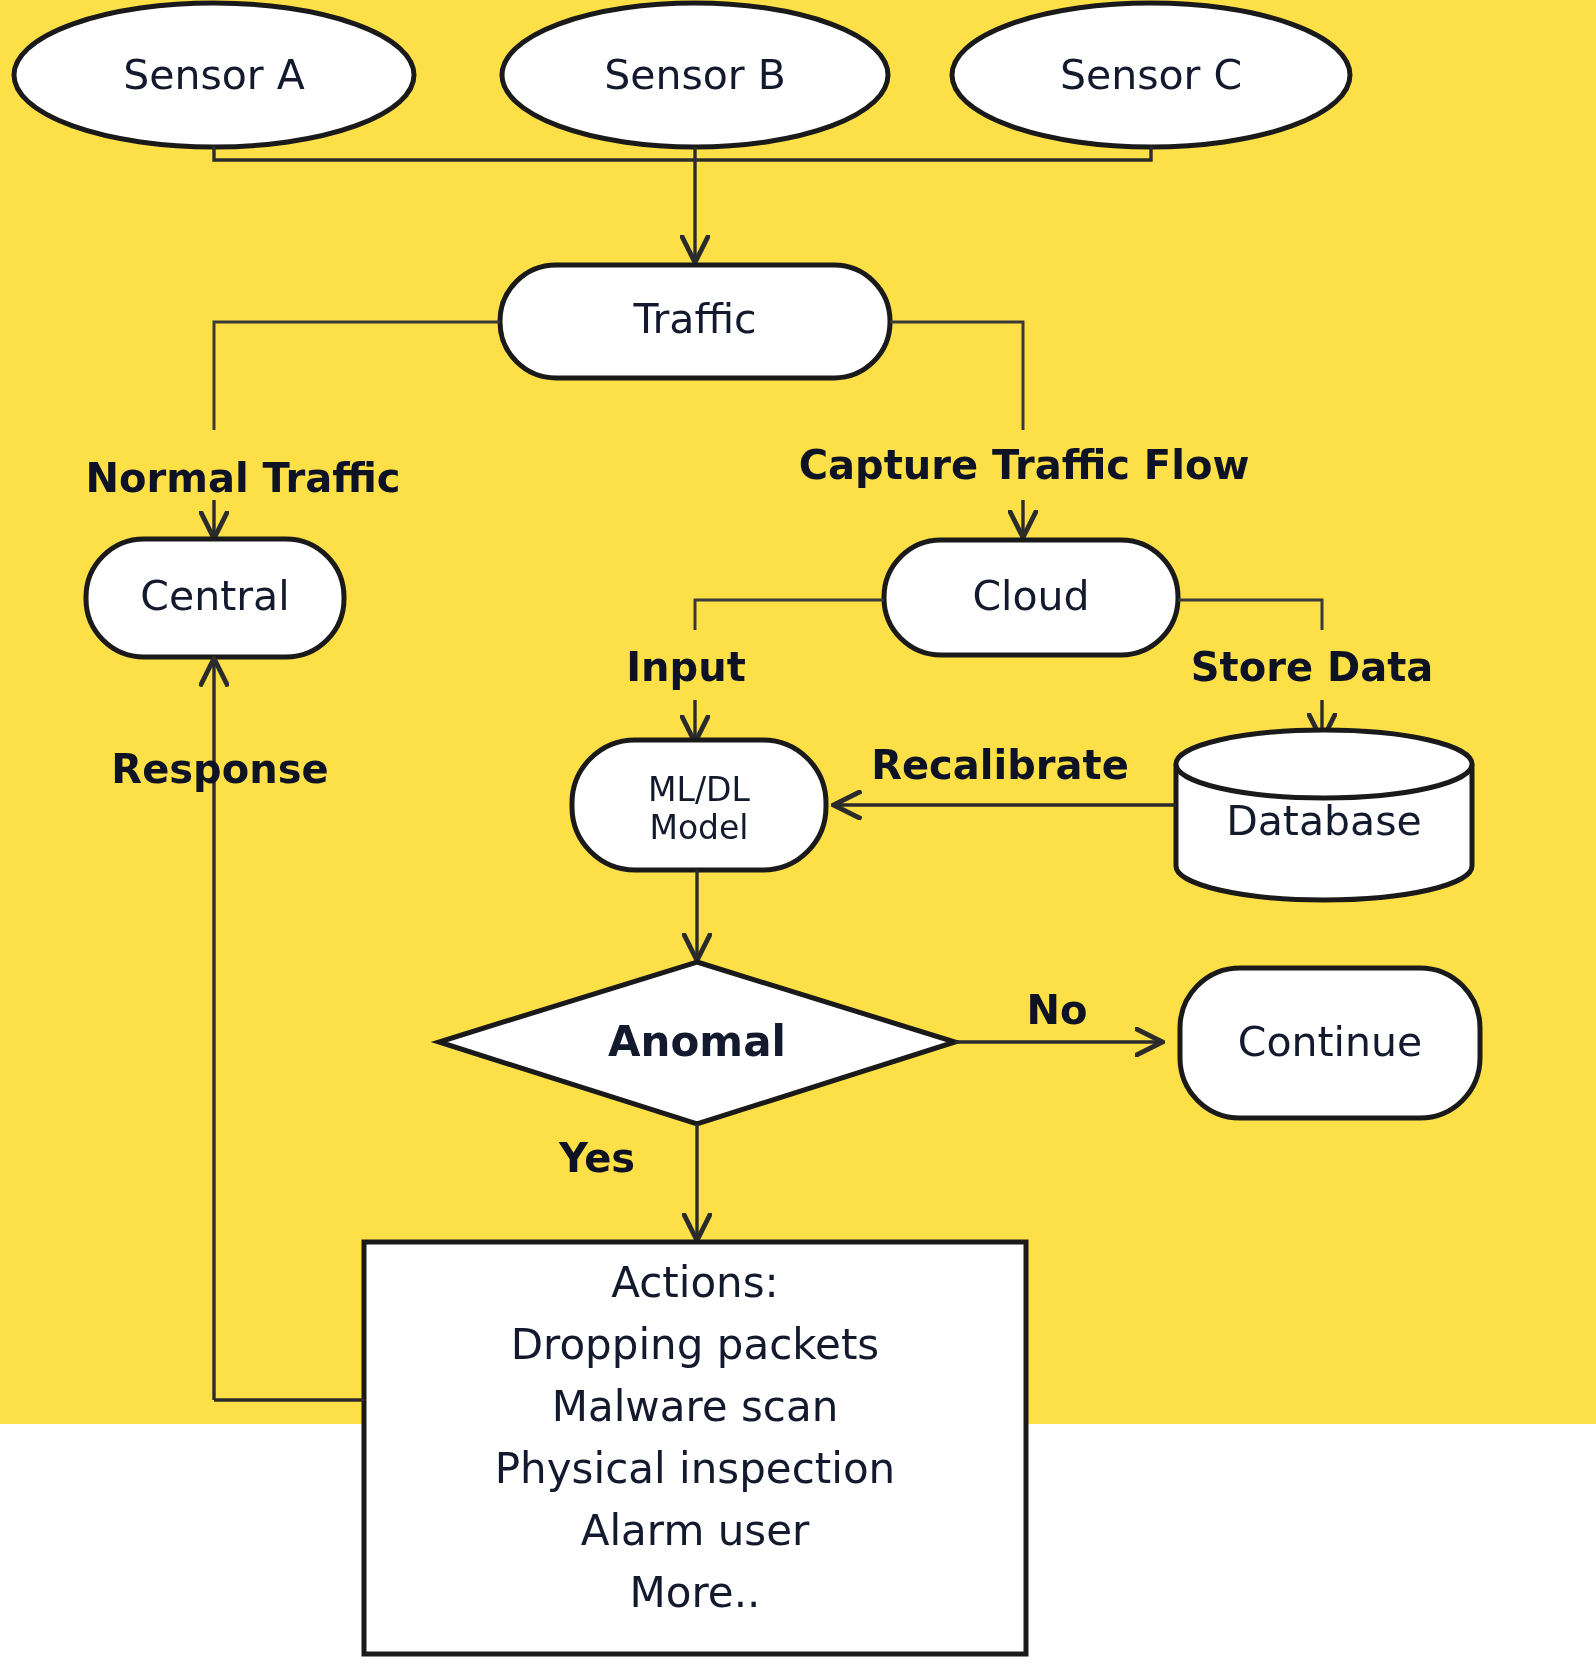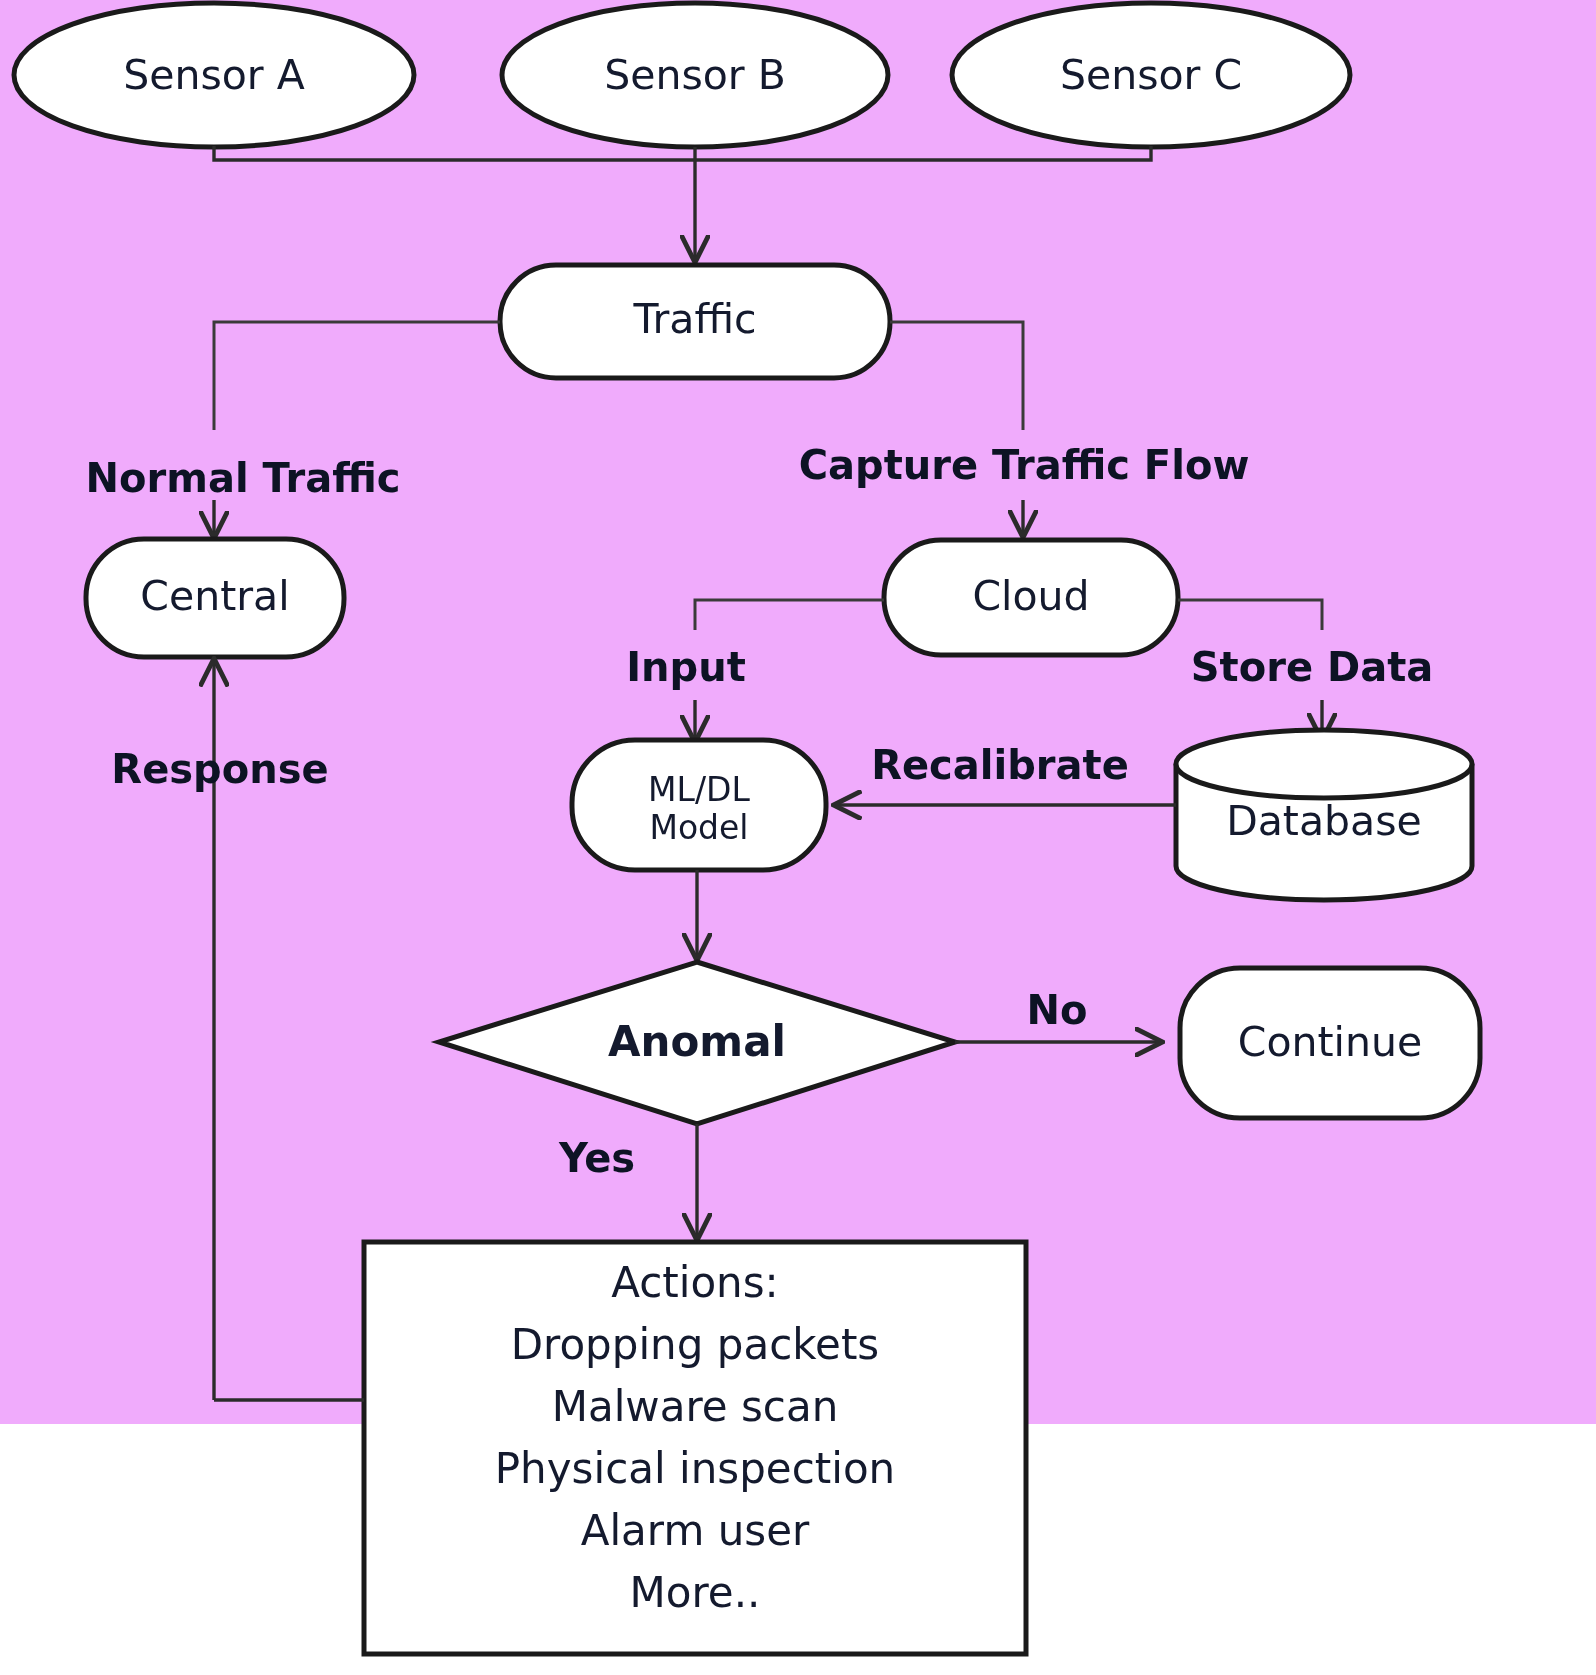--- a/index.html
+++ b/index.html
@@ -10,21 +10,21 @@
   body {
     width: 1596px;
     height: 1675px;
     font-family: "DejaVu Sans", "Liberation Sans", sans-serif;
     overflow: hidden;
   }
   #diagram-root {
     position: relative;
     width: 1596px;
     height: 1424px;
-    background: #f0abfc;
+    background: #fde047;
   }
   svg#flowchart {
     display: block;
     width: 1596px;
     height: 1675px;
   }
   .node-shape {
     fill: #ffffff;
     stroke: #1a1a1a;
     stroke-width: 5;

